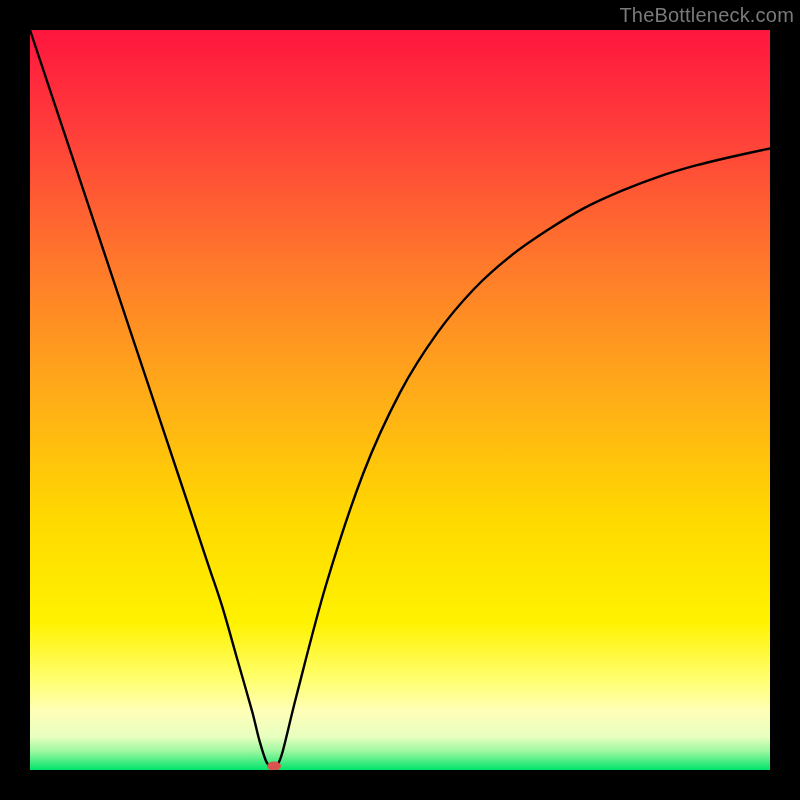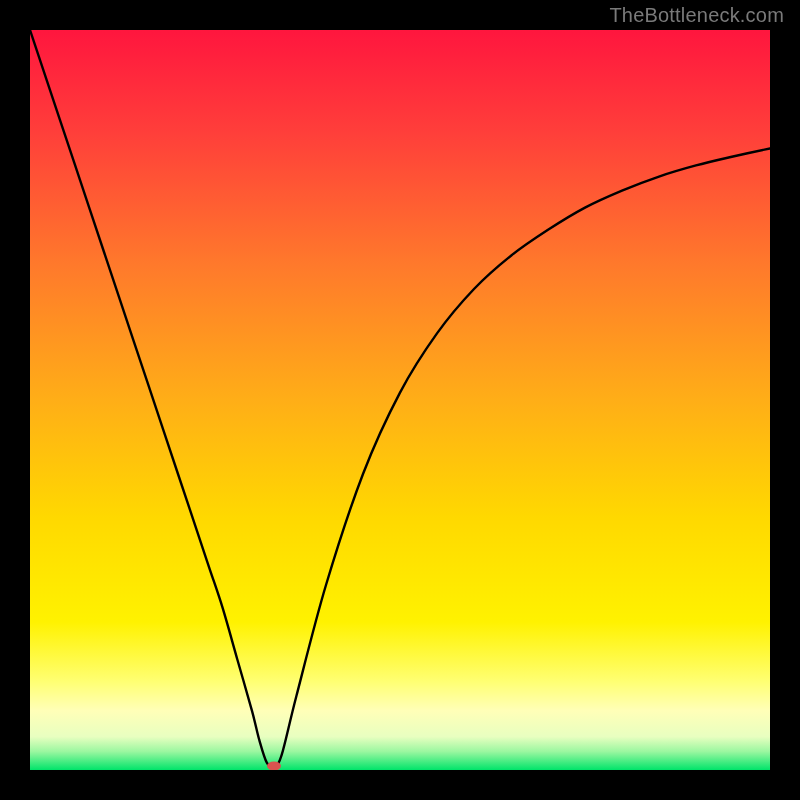--- a/index.html
+++ b/index.html
@@ -6,21 +6,21 @@
   html, body { width: 800px; height: 800px; overflow: hidden; background: #000; }
   .container {
     width: 800px;
     height: 800px;
     background: #000;
     position: relative;
   }
   .watermark {
     position: absolute;
     top: 4px;
-    right: 16px;
+    right: 6px;
     color: #7a7a7a;
     font-family: Arial, Helvetica, sans-serif;
     font-size: 20px;
     font-weight: 500;
     letter-spacing: 0.2px;
     z-index: 10;
   }
   .plot-area {
     position: absolute;
     left: 30px;

